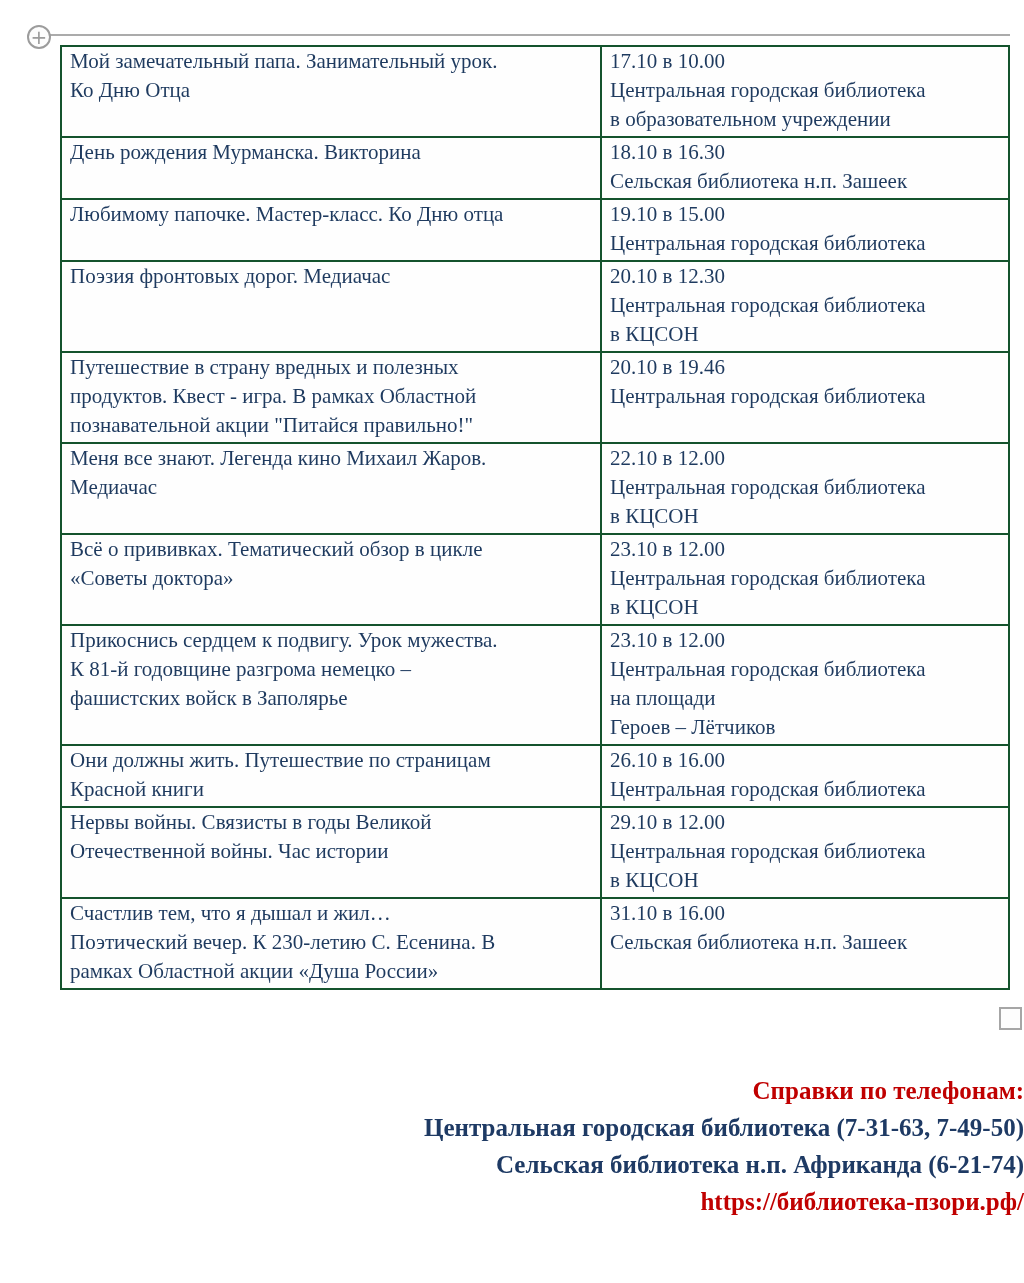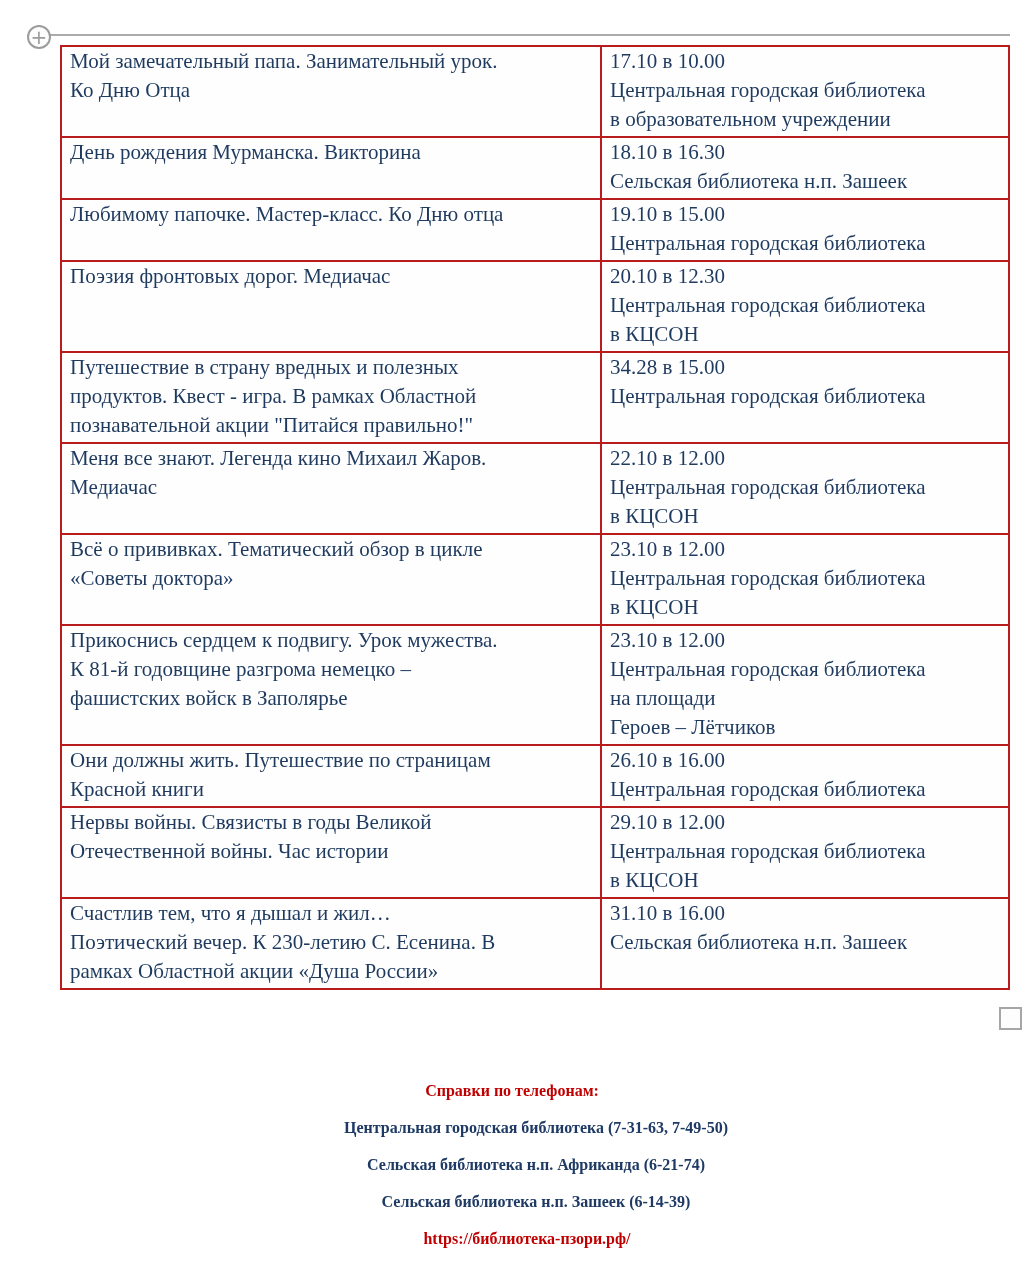--- a/index.html
+++ b/index.html
@@ -41,21 +41,21 @@
     left: 60px; top: 45px;
     width: 948px;
     border-collapse: collapse;
     table-layout: fixed;
     z-index: 2;
     background: #fefefe;
   }
   table.events col.c1 { width: 540px; }
   table.events col.c2 { width: 408px; }
   table.events td {
-    border: 2px solid #b91c1c;
+    border: 2px solid #14532d;
     vertical-align: top;
     padding: 0 8px 2px 8px;
     color: #1e3a5f;
     font-size: 21px;
     line-height: 29px;
   }
   .pre { white-space: pre-line; }
 
   
   .resize-handle {
@@ -65,23 +65,23 @@
     border: 2px solid #a6a6a6;
     background: #fdfdfd;
     z-index: 3;
   }
 
   
   .contacts {
     position: absolute;
     left: 0; top: 1072px;
     width: 1024px;
-    text-align: center;
+    text-align: right;
     font-weight: bold;
-    font-size: 16px;
+    font-size: 25px;
     line-height: 37px;
   }
   .contact-heading { color: #c00000; }
   .contact-line { color: #1e3a64; margin-left: 48px; }
   .contact-url {
     display: block;
     color: #c00000;
     text-decoration: none;
     cursor: pointer;
     margin-left: 30px;
@@ -134,21 +134,21 @@
       <div class="pre">Центральная городская библиотека
 в КЦСОН</div>
     </td>
   </tr>
 
   <tr>
     <td class="pre">Путешествие в страну вредных и полезных
 продуктов. Квест - игра. В рамках Областной
 познавательной акции "Питайся правильно!"</td>
     <td>
-      <div>34.28 в 15.00</div>
+      <div>20.10 в 19.46</div>
       <div class="pre">Центральная городская библиотека</div>
     </td>
   </tr>
 
   <tr>
     <td class="pre">Меня все знают. Легенда кино Михаил Жаров.
 Медиачас</td>
     <td>
       <div>22.10 в 12.00</div>
       <div class="pre">Центральная городская библиотека
@@ -208,15 +208,14 @@
   </tr>
 </tbody>
 </table>
 
 <div class="resize-handle"></div>
 
 <div class="contacts">
   <div class="contact-heading">Справки по телефонам:</div>
   <div class="contact-line">Центральная городская библиотека (7-31-63, 7-49-50)</div>
   <div class="contact-line">Сельская библиотека н.п. Африканда (6-21-74)</div>
-  <div class="contact-line">Сельская библиотека н.п. Зашеек (6-14-39)</div>
   <a class="contact-url">https://библиотека-пзори.рф/</a>
 </div>
 
 </body></html>

